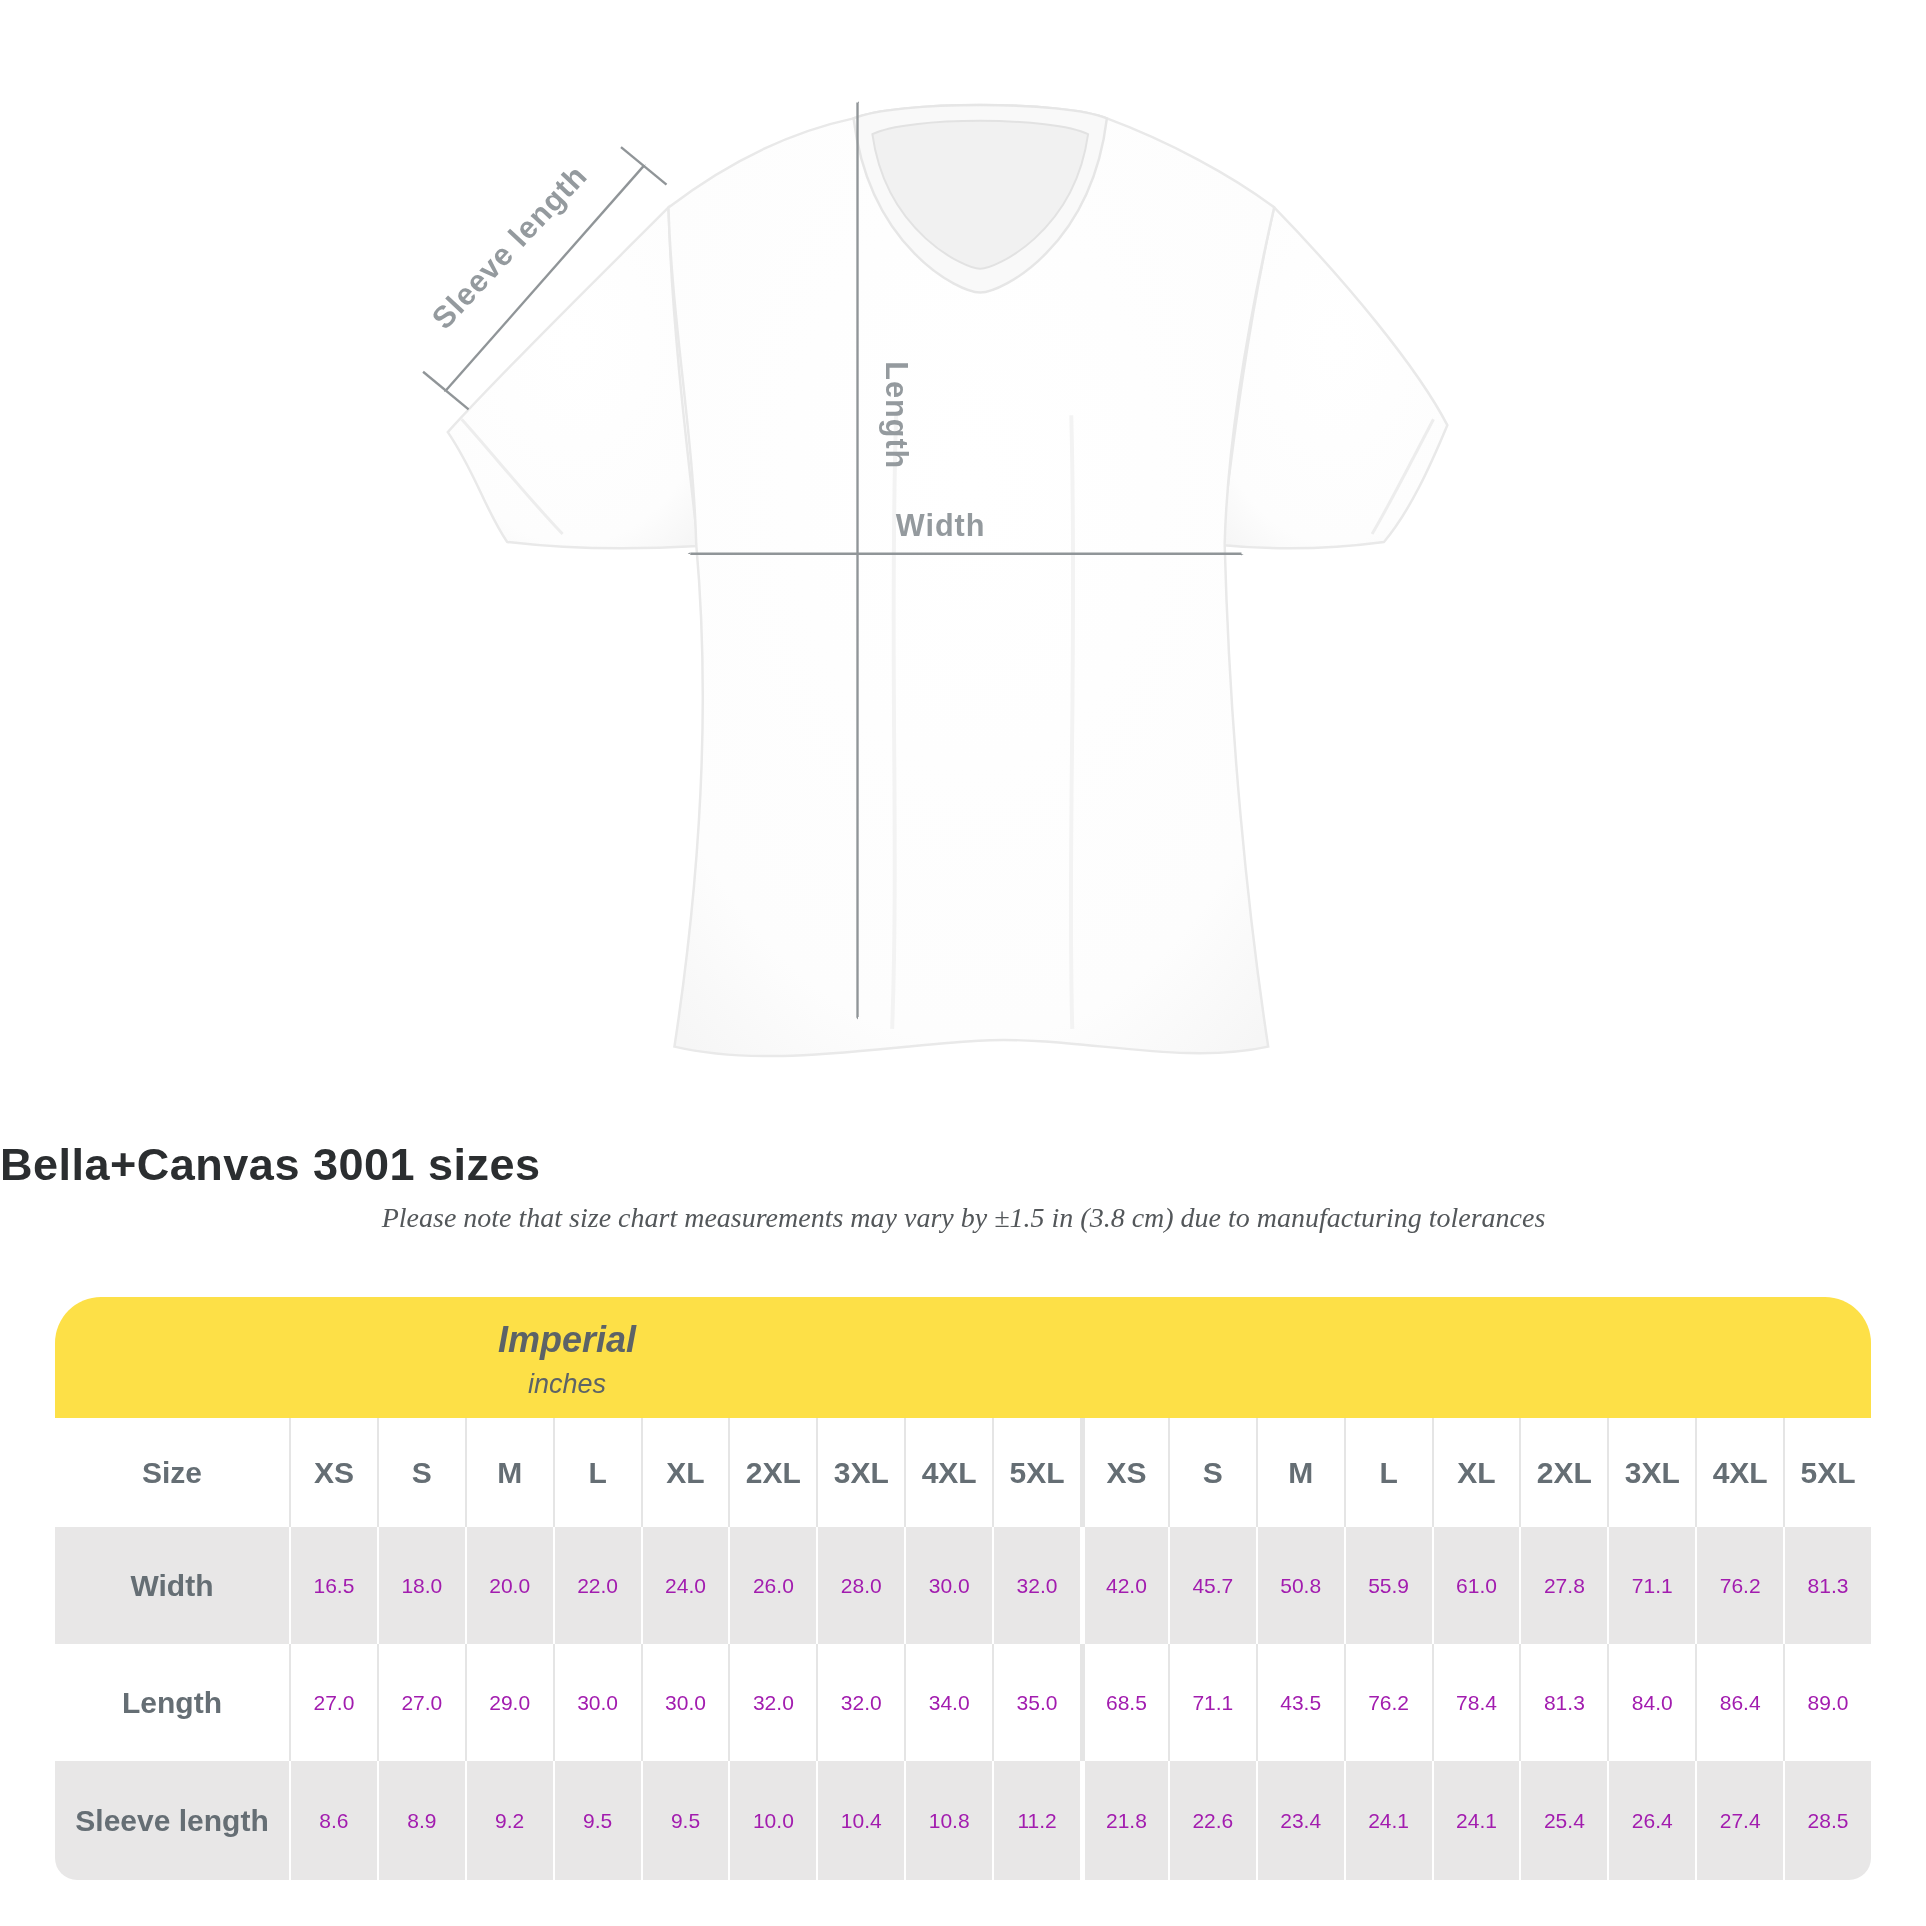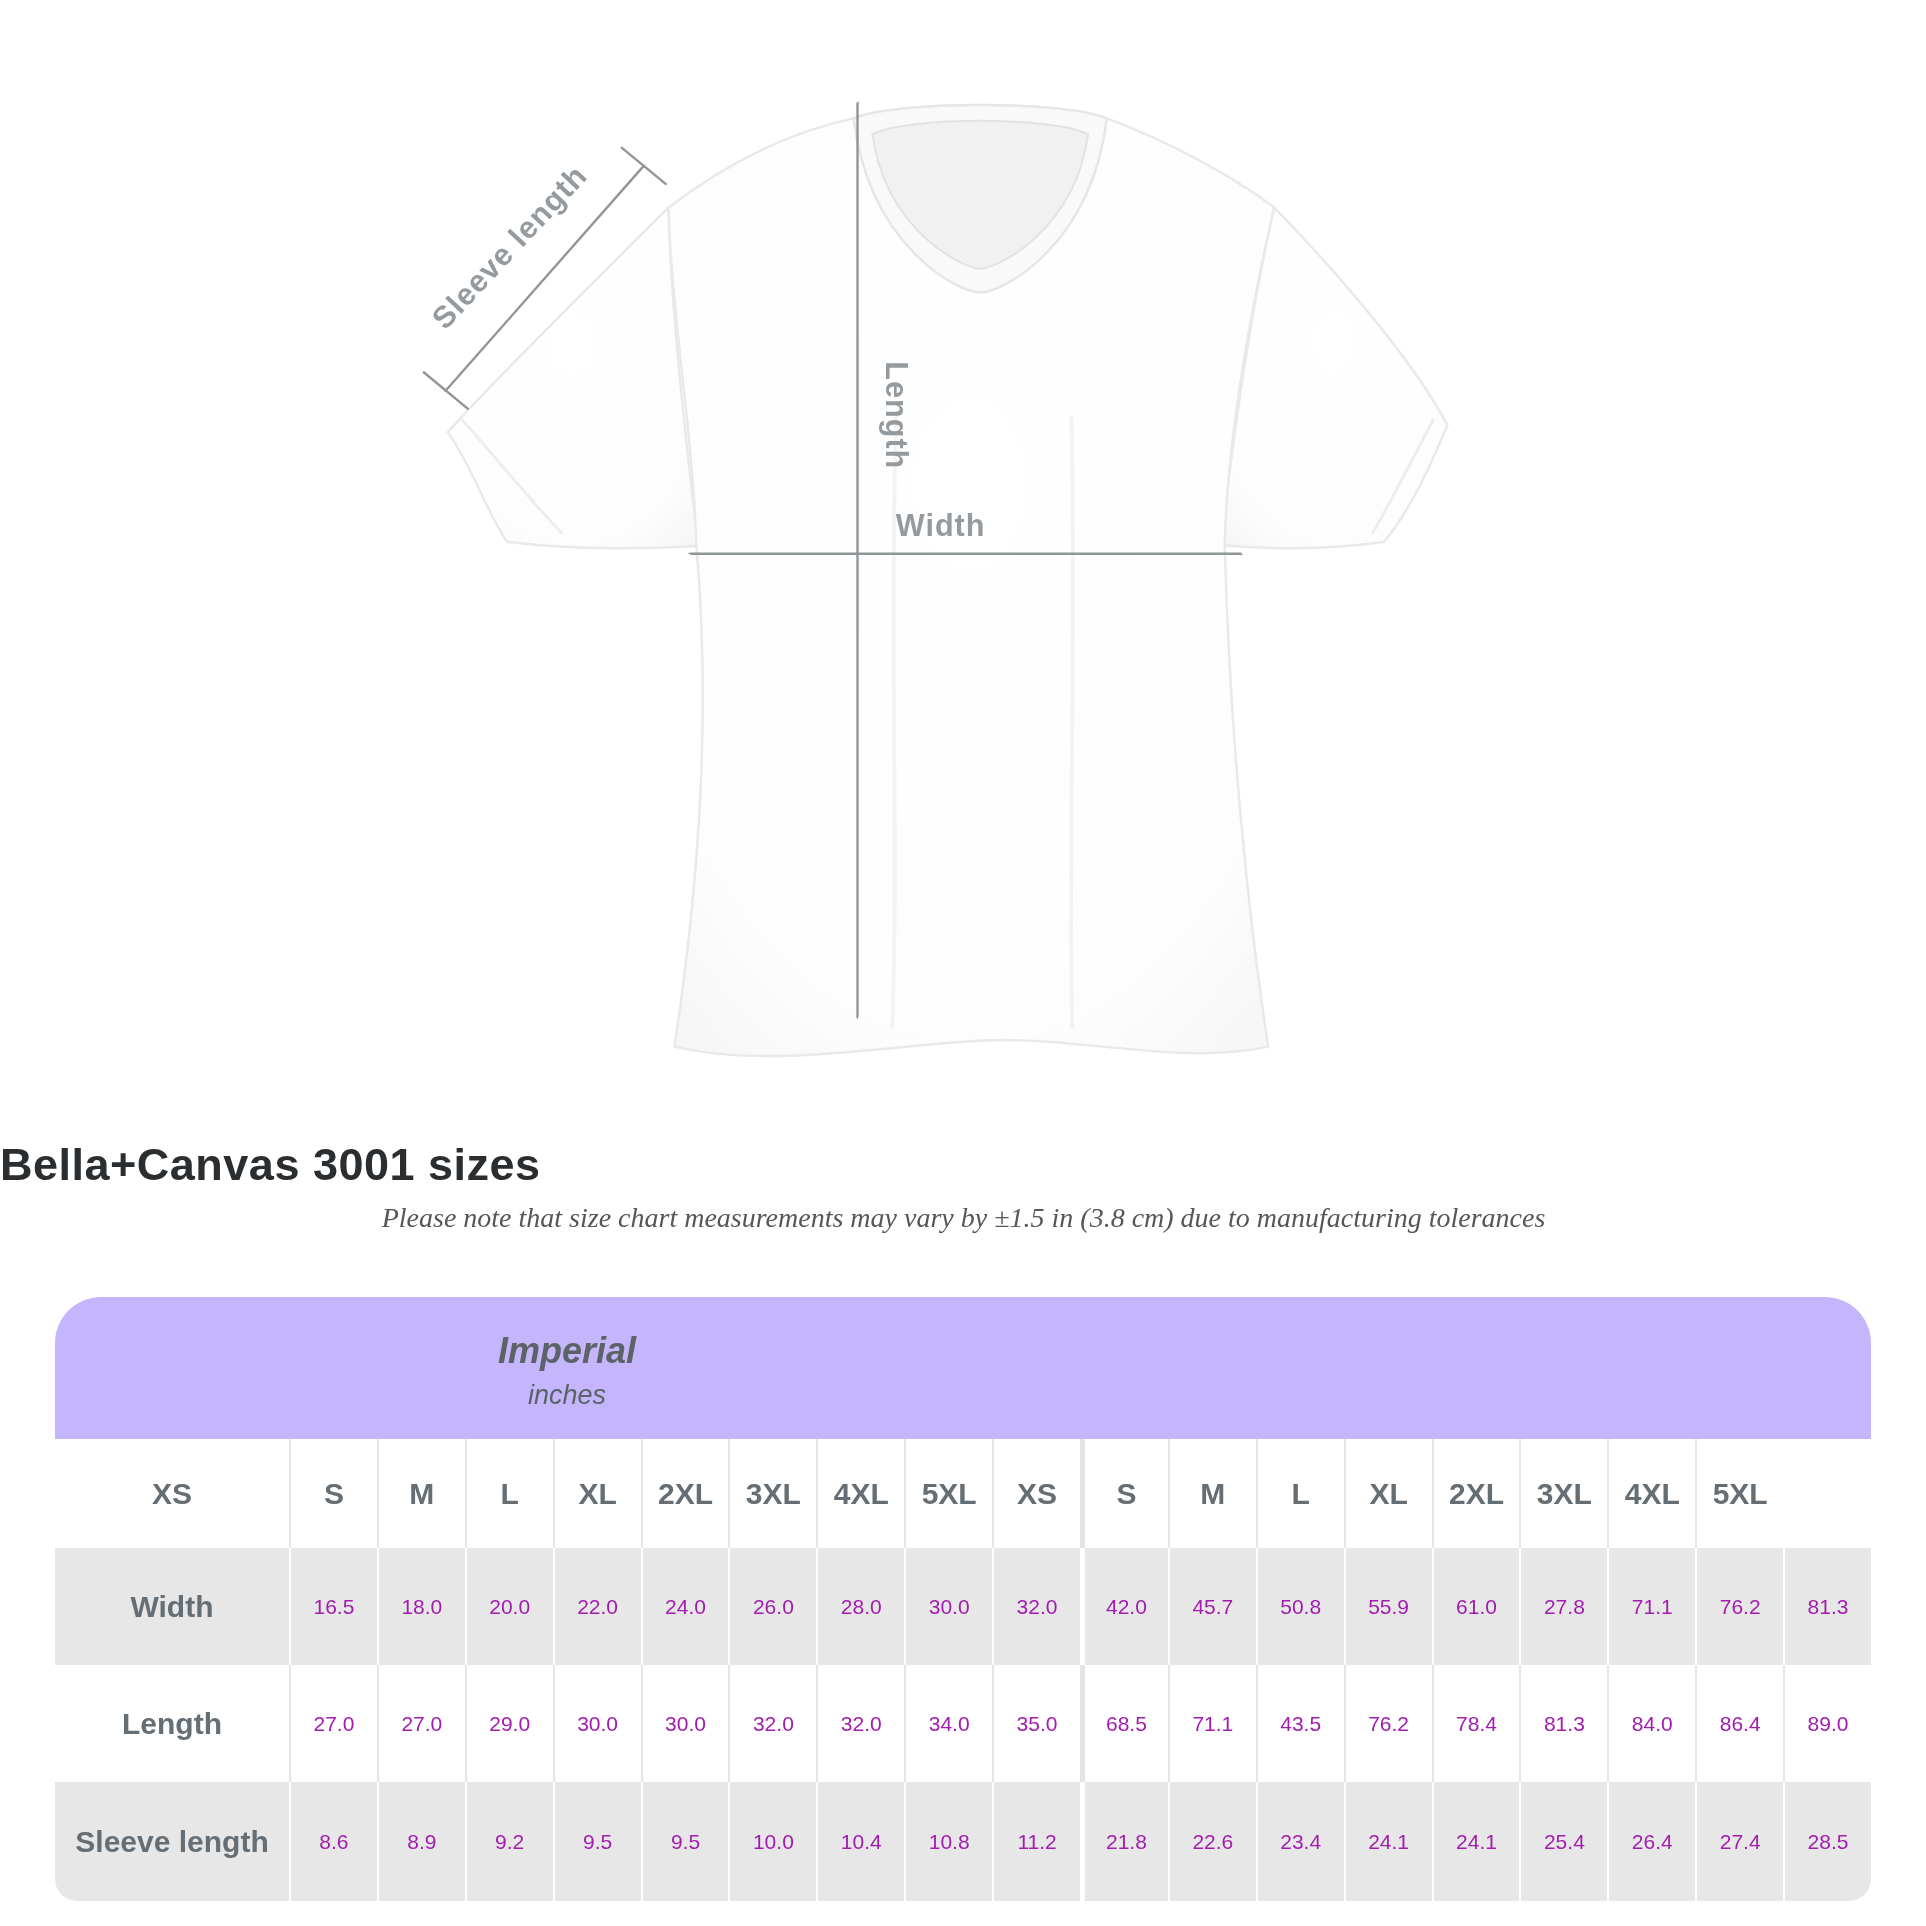--- a/index.html
+++ b/index.html
@@ -19,21 +19,21 @@
   .subtitle{
     position:absolute;left:0;top:1202px;width:100%;text-align:center;
     font-size:28px;font-style:italic;color:#53575a;font-family:Liberation Serif, serif;
   }
   
   .card{
     position:absolute;left:55px;top:1297px;width:1816px;
     border-radius:46px 46px 22px 22px;overflow:hidden;
   }
   .units{
-    height:142px;background:#c4b5fd;
+    height:121px;background:#fde047;
     display:grid;grid-template-columns:1024px 1fr;
   }
   .unit-block{display:flex;flex-direction:column;align-items:center;justify-content:center;padding-top:4px;}
   .unit-name{font-size:36px;font-weight:bold;font-style:italic;color:#5c6367;}
   .unit-sub{font-size:27px;font-style:italic;color:#5c6367;margin-top:8px;}
   .row{display:grid;grid-template-columns:234px repeat(18,1fr);align-items:center;}
   .row > div{
     text-align:center;box-sizing:border-box;height:100%;
     display:flex;align-items:center;justify-content:center;
   }
@@ -122,20 +122,21 @@
 <div class="card">
 
   <div class="units">
     <div class="unit-block">
       <div class="unit-name">Imperial</div>
       <div class="unit-sub">inches</div>
     </div>
   </div>
 
   <div class="row hrow row-white">
+    <div class="hcell">Size</div>
     <div class="hcell">XS</div>
     <div class="hcell">S</div>
     <div class="hcell">M</div>
     <div class="hcell">L</div>
     <div class="hcell">XL</div>
     <div class="hcell">2XL</div>
     <div class="hcell">3XL</div>
     <div class="hcell">4XL</div>
     <div class="hcell">5XL</div>
     <div class="hcell">XS</div>

